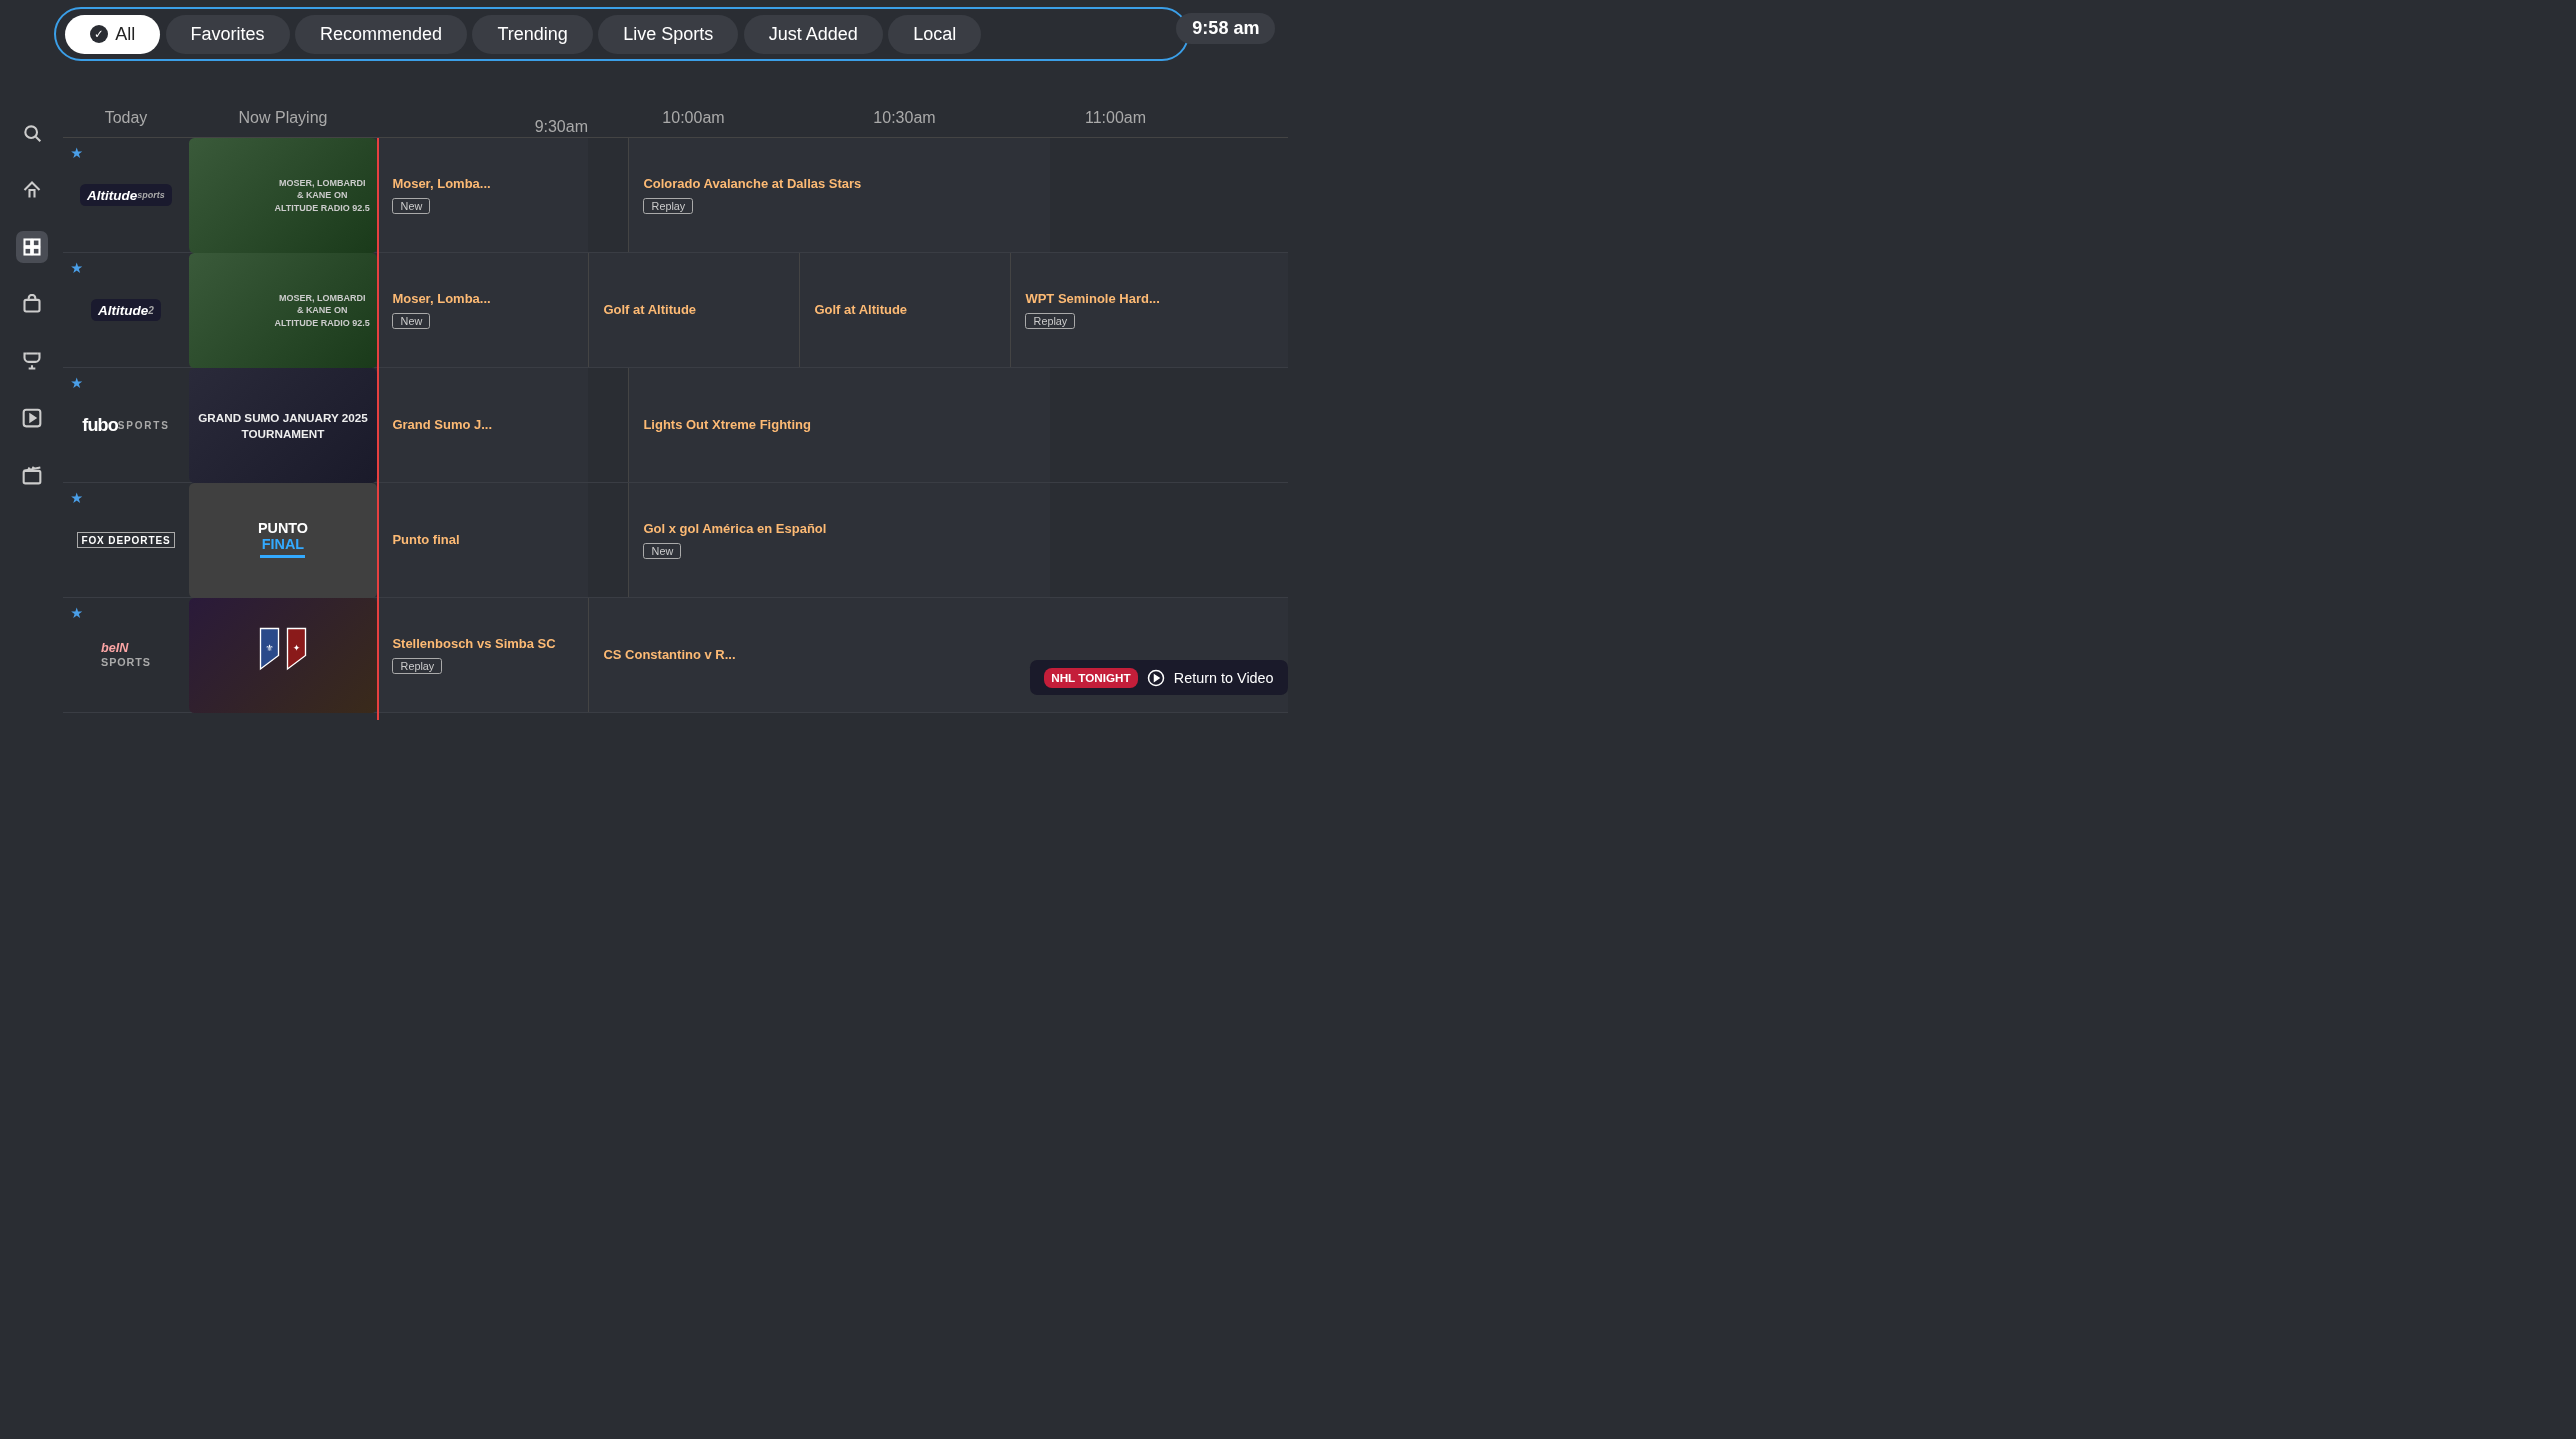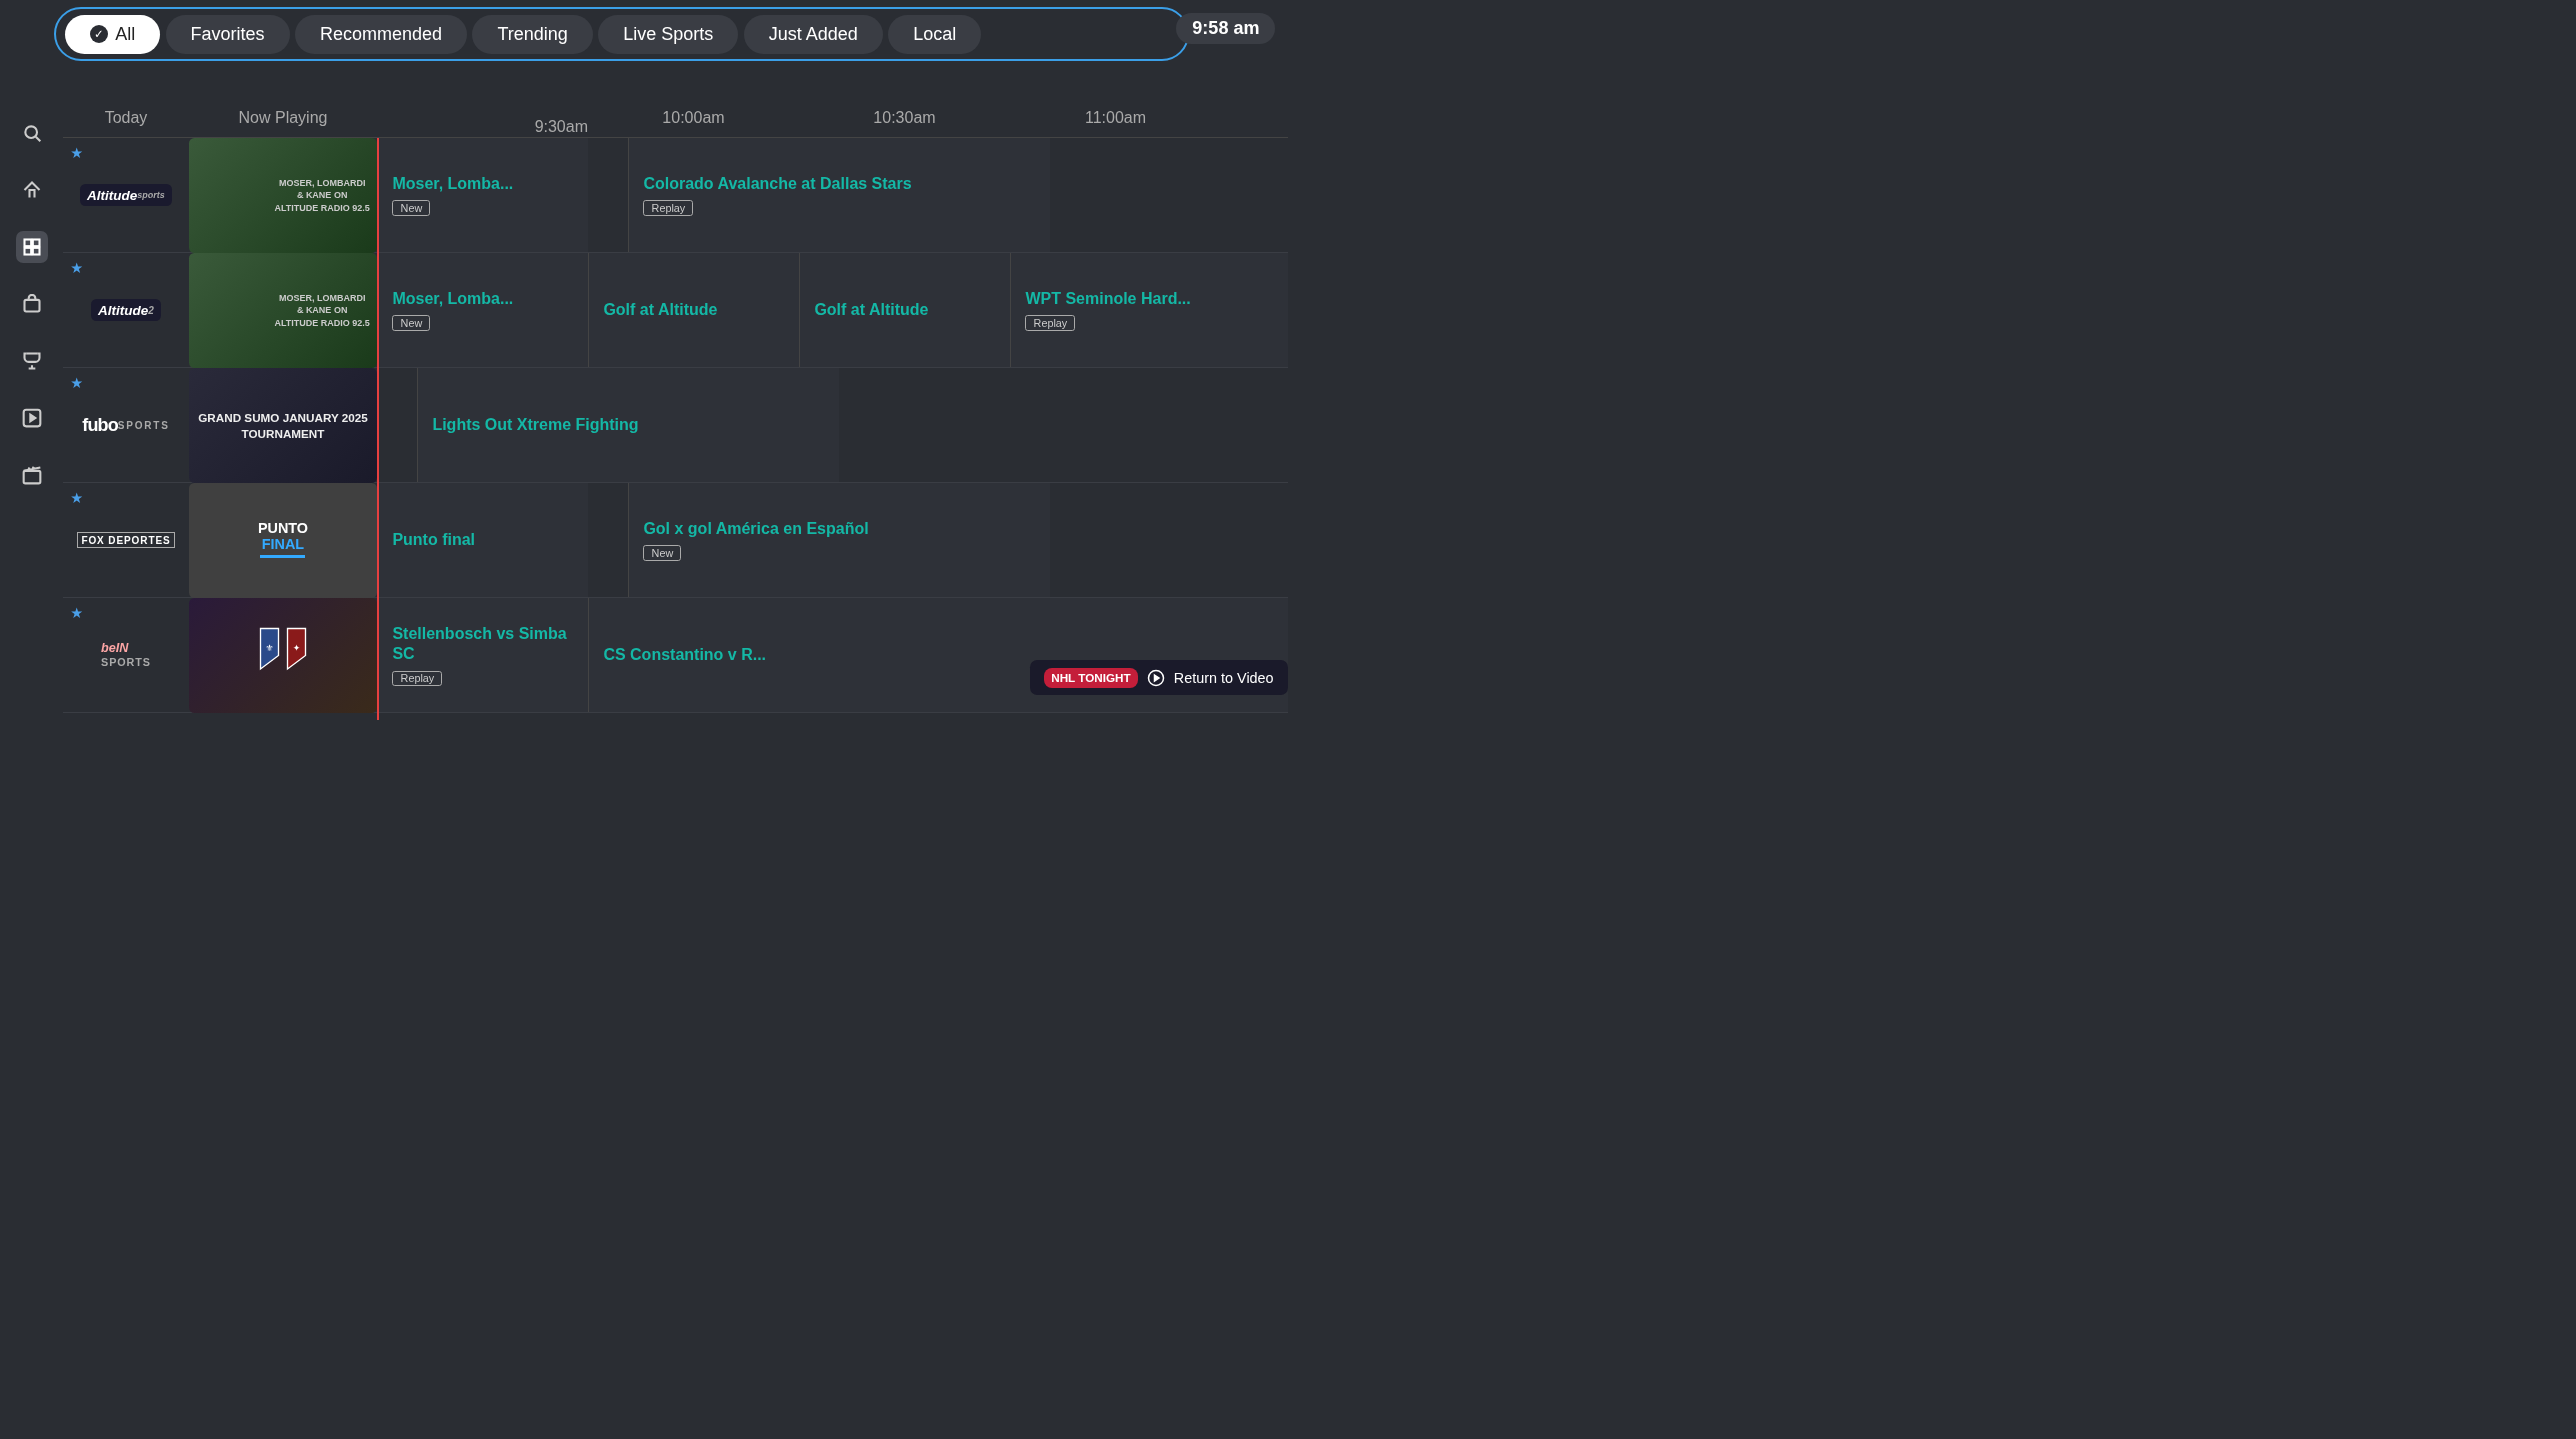--- a/index.html
+++ b/index.html
@@ -191,23 +191,23 @@
       border-left: 0.9px solid #444;
       padding: 12.6px 14.4px;
       display: flex;
       flex-direction: column;
       justify-content: center;
       gap: 5.4px;
       cursor: pointer;
       background: #2e3138;
     }
     .program-title {
-      font-size: 16px;
+      font-size: 13px;
       font-weight: 600;
-      color: #14b8a6;
+      color: #fdba74;
       line-height: 1.3;
     }
     .badge {
       display: inline-block;
       border: 0.9px solid #aaa;
       color: #ccc;
       font-size: 10.8px;
       padding: 0.9px 7.2px;
       border-radius: 2.7px;
       width: fit-content;
@@ -525,20 +525,23 @@
       <span class="fav-star">★</span>
       <div class="channel-logo-img logo-fubo">
         <div style="font-size:18px;font-weight:900;color:#fff;">fubo</div>
         <div style="font-size:10px;font-weight:600;color:#aaa;letter-spacing:1.8px;">SPORTS</div>
       </div>
     </div>
     <div class="thumbnail thumb-sumo">
       <div>GRAND SUMO JANUARY 2025 TOURNAMENT</div>
     </div>
     <div class="program-cells">
+      <div class="program-cell">
+        <div class="program-title">Grand Sumo J...</div>
+      </div>
       <div class="program-cell-wide">
         <div class="program-title">Lights Out Xtreme Fighting</div>
       </div>
     </div>
   </div>
 
   <div class="channel-row">
     <div class="channel-logo">
       <span class="fav-star">★</span>
       <div class="channel-logo-img logo-foxd">

